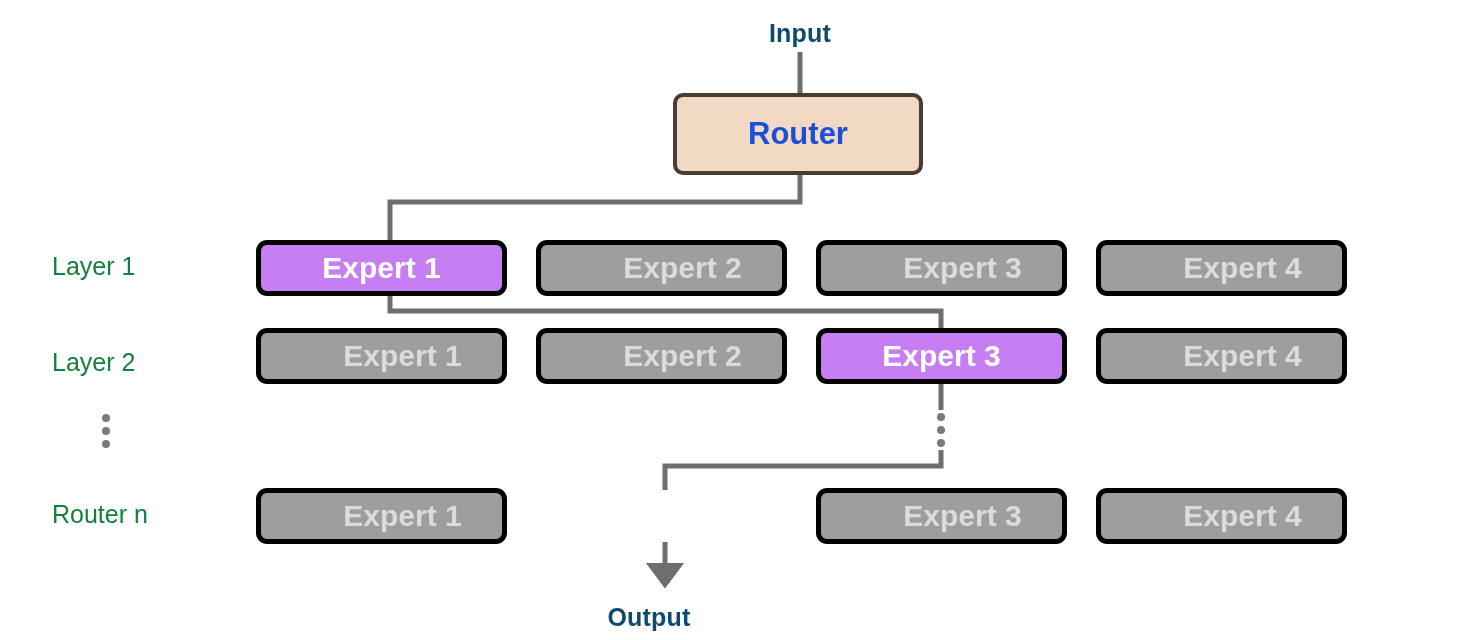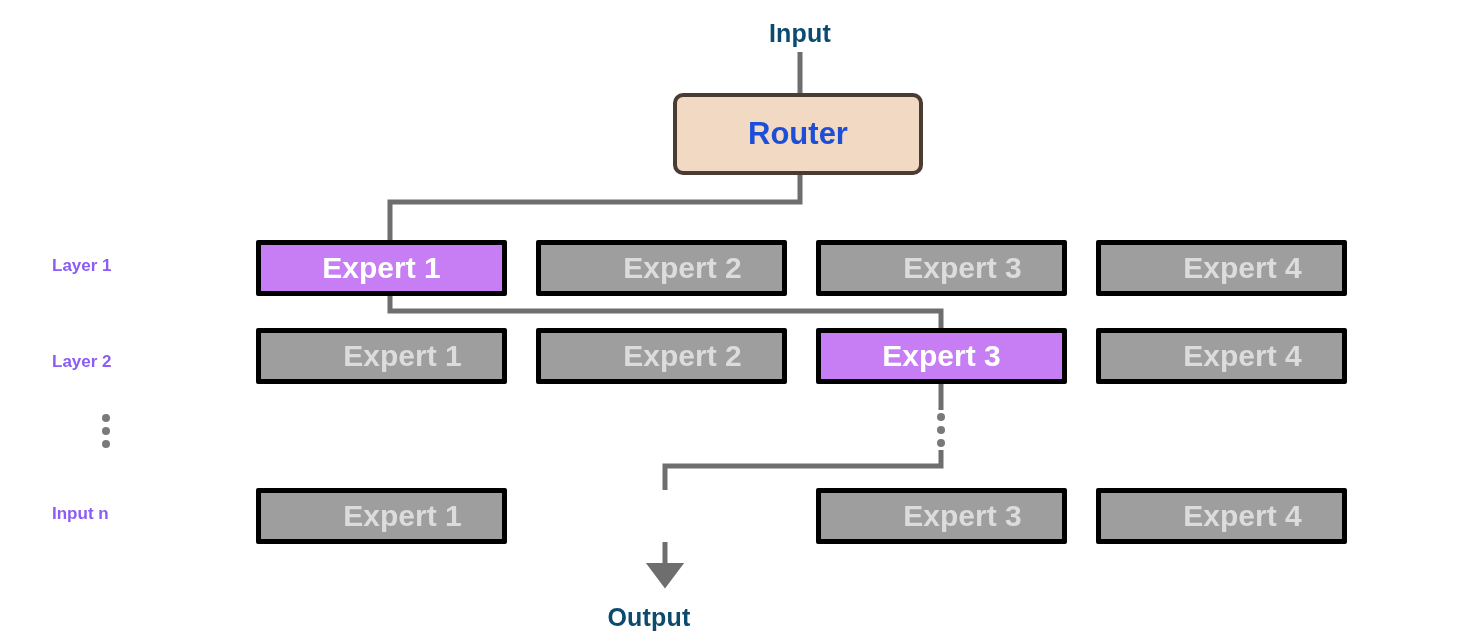--- a/index.html
+++ b/index.html
@@ -32,33 +32,33 @@
     position: absolute;
     color: #0c4a6e;
     font-weight: bold;
     font-size: 25px;
     letter-spacing: 0.2px;
     white-space: nowrap;
     transform: translateX(-50%);
   }
   .layer-label {
     position: absolute;
-    color: #8b5cf6;
-    font-weight: bold;
-    font-size: 17px;
+    color: #15803d;
+    font-weight: normal;
+    font-size: 25px;
     white-space: nowrap;
     transform: translateY(-50%);
   }
   .node {
     position: absolute;
     box-sizing: border-box;
     display: flex;
     align-items: center;
     justify-content: center;
-    border-radius: 2px;
+    border-radius: 11px;
     font-weight: bold;
     white-space: nowrap;
   }
   .router-node {
     border: 4px solid #4a3c33;
     background: #f2d9c3;
     color: #1d4ed8;
     font-size: 31px;
     border-radius: 10px;
   }
@@ -156,21 +156,21 @@
     <i></i>
       <i></i>
       <i></i>
   </div>
   <div class="vdots" style="left:941px; top:430px; height:34px;">
     <i></i>
       <i></i>
       <i></i>
   </div>
 
-  <div class="layer-label" style="left:52px; top:514px;">Input n</div>
+  <div class="layer-label" style="left:52px; top:514px;">Router n</div>
   <div class="node expert-node inactive" style="left:256px; top:488px; width:251px; height:56px;">
     <span>Expert 1</span>
   </div>
   <div class="node expert-node inactive" style="left:816px; top:488px; width:251px; height:56px;">
     <span>Expert 3</span>
   </div>
   <div class="node expert-node inactive" style="left:1096px; top:488px; width:251px; height:56px;">
     <span>Expert 4</span>
   </div>
 

